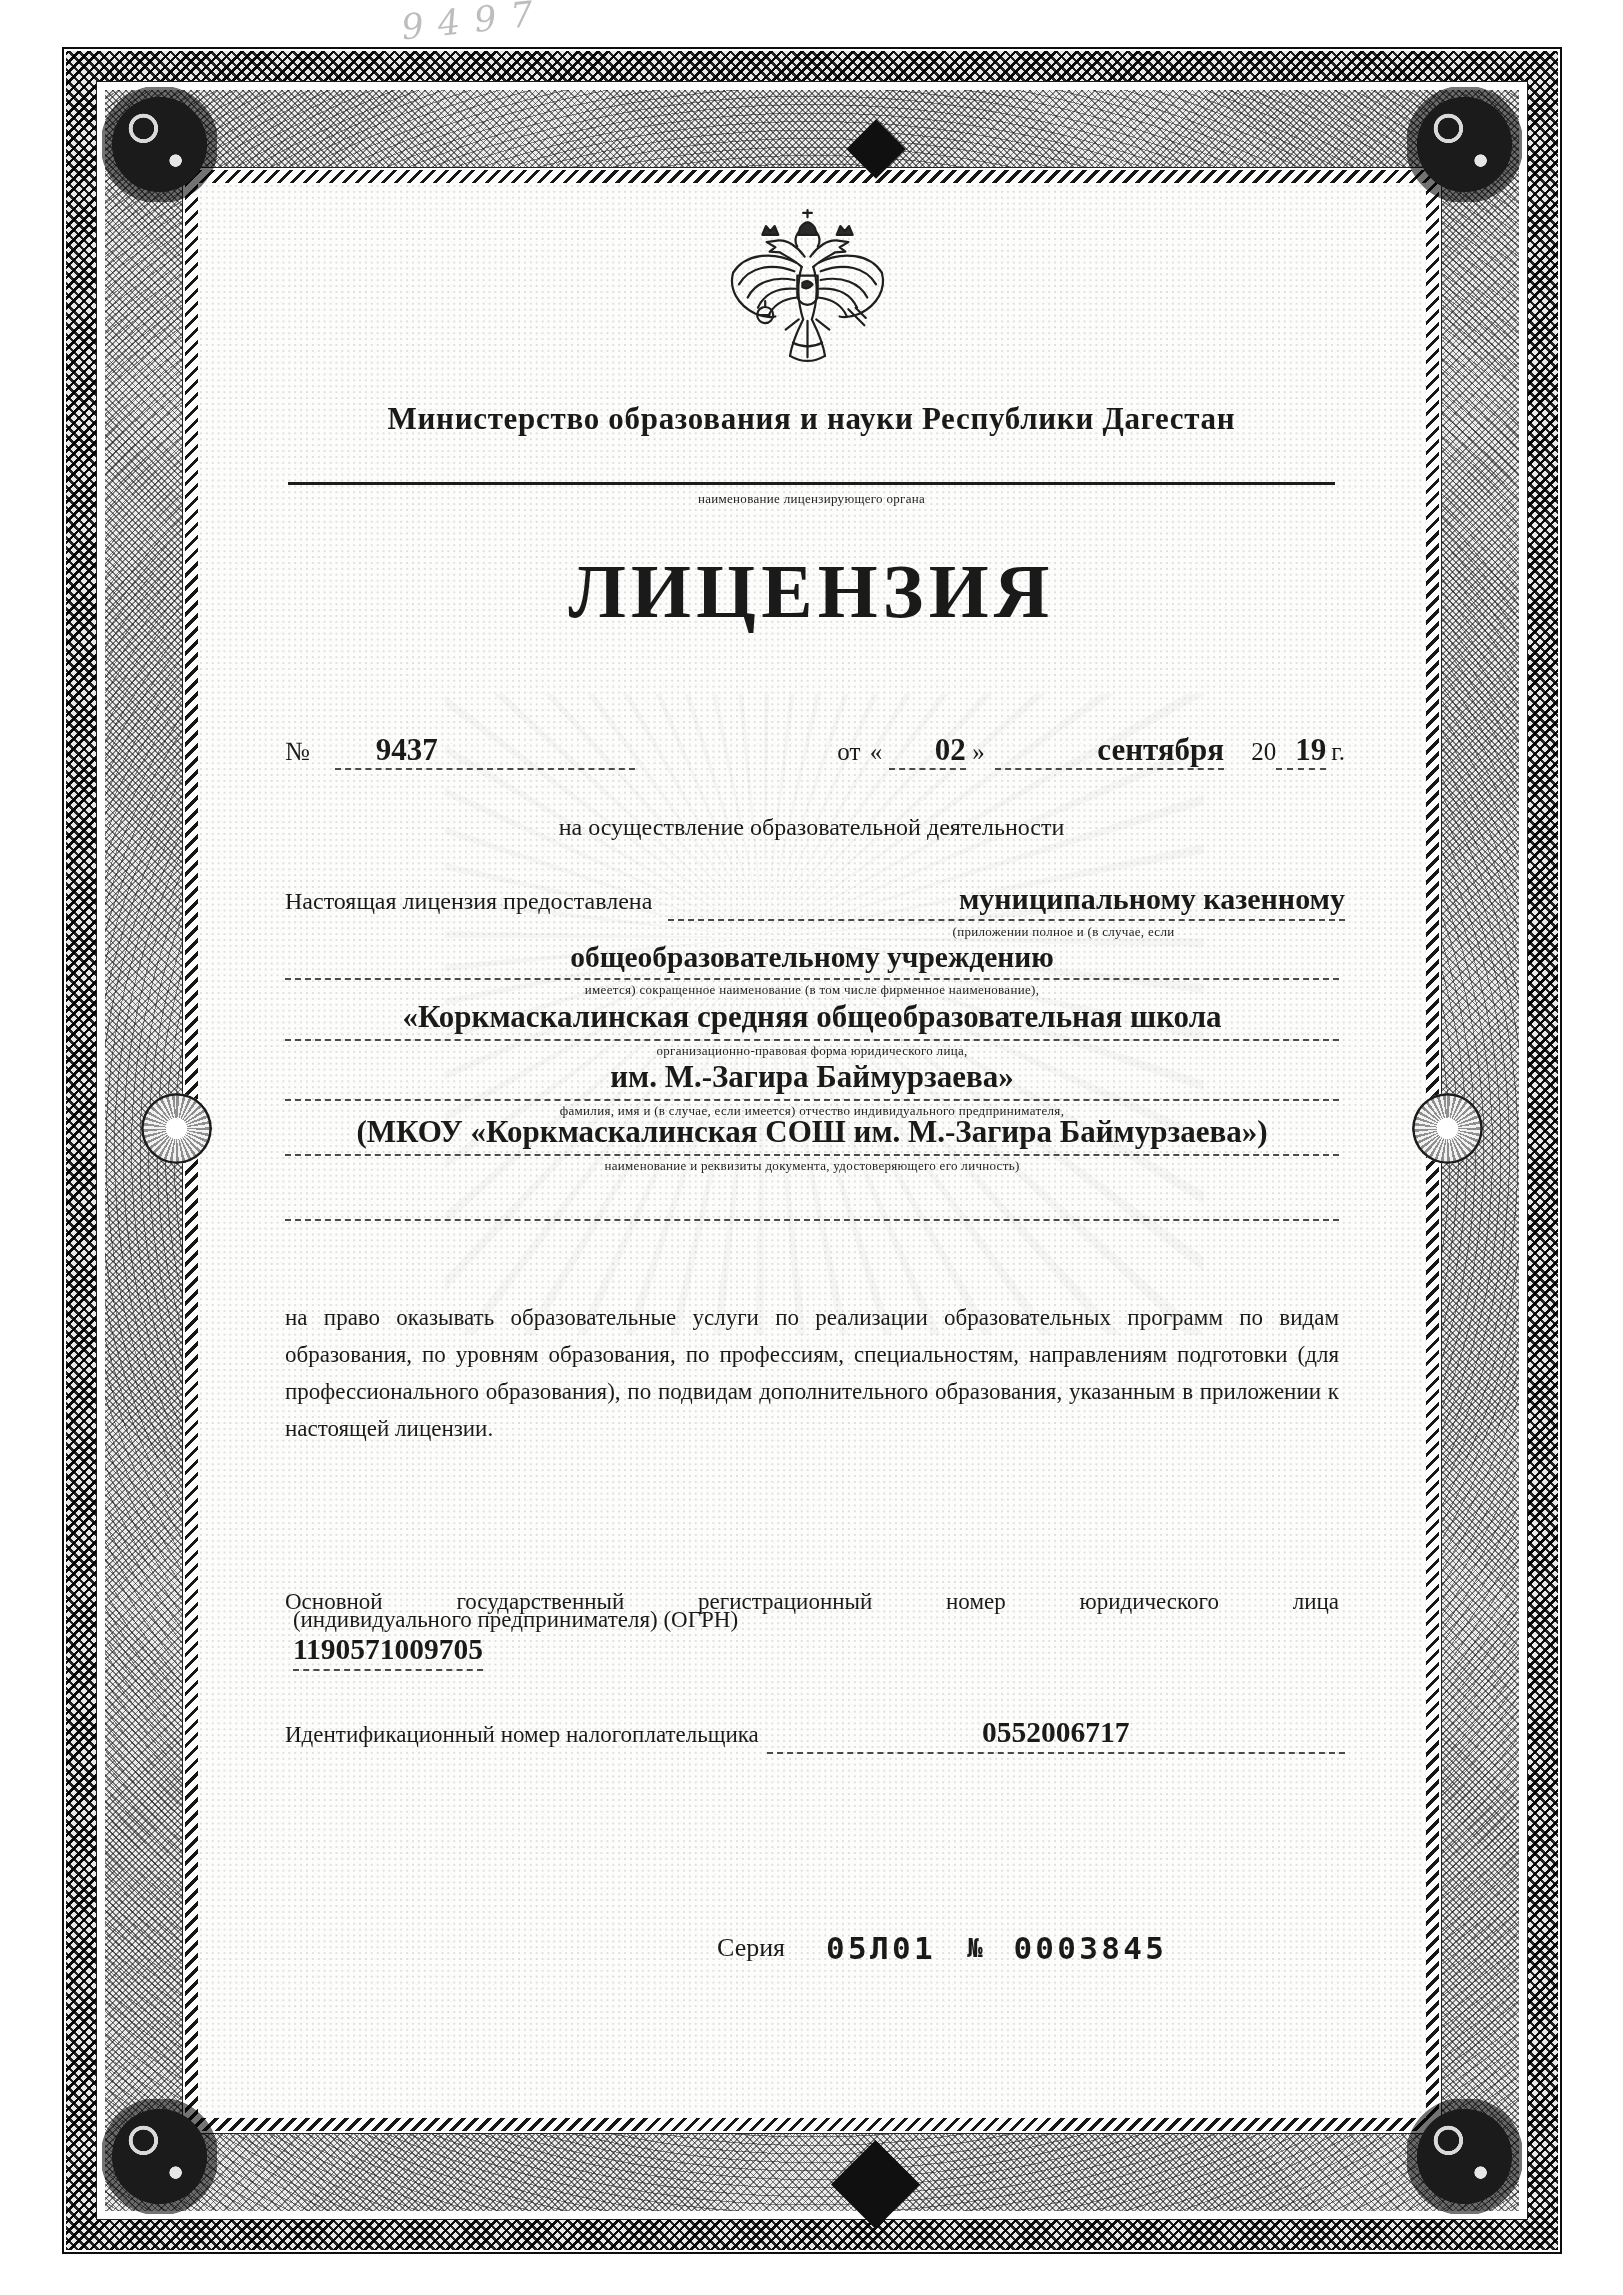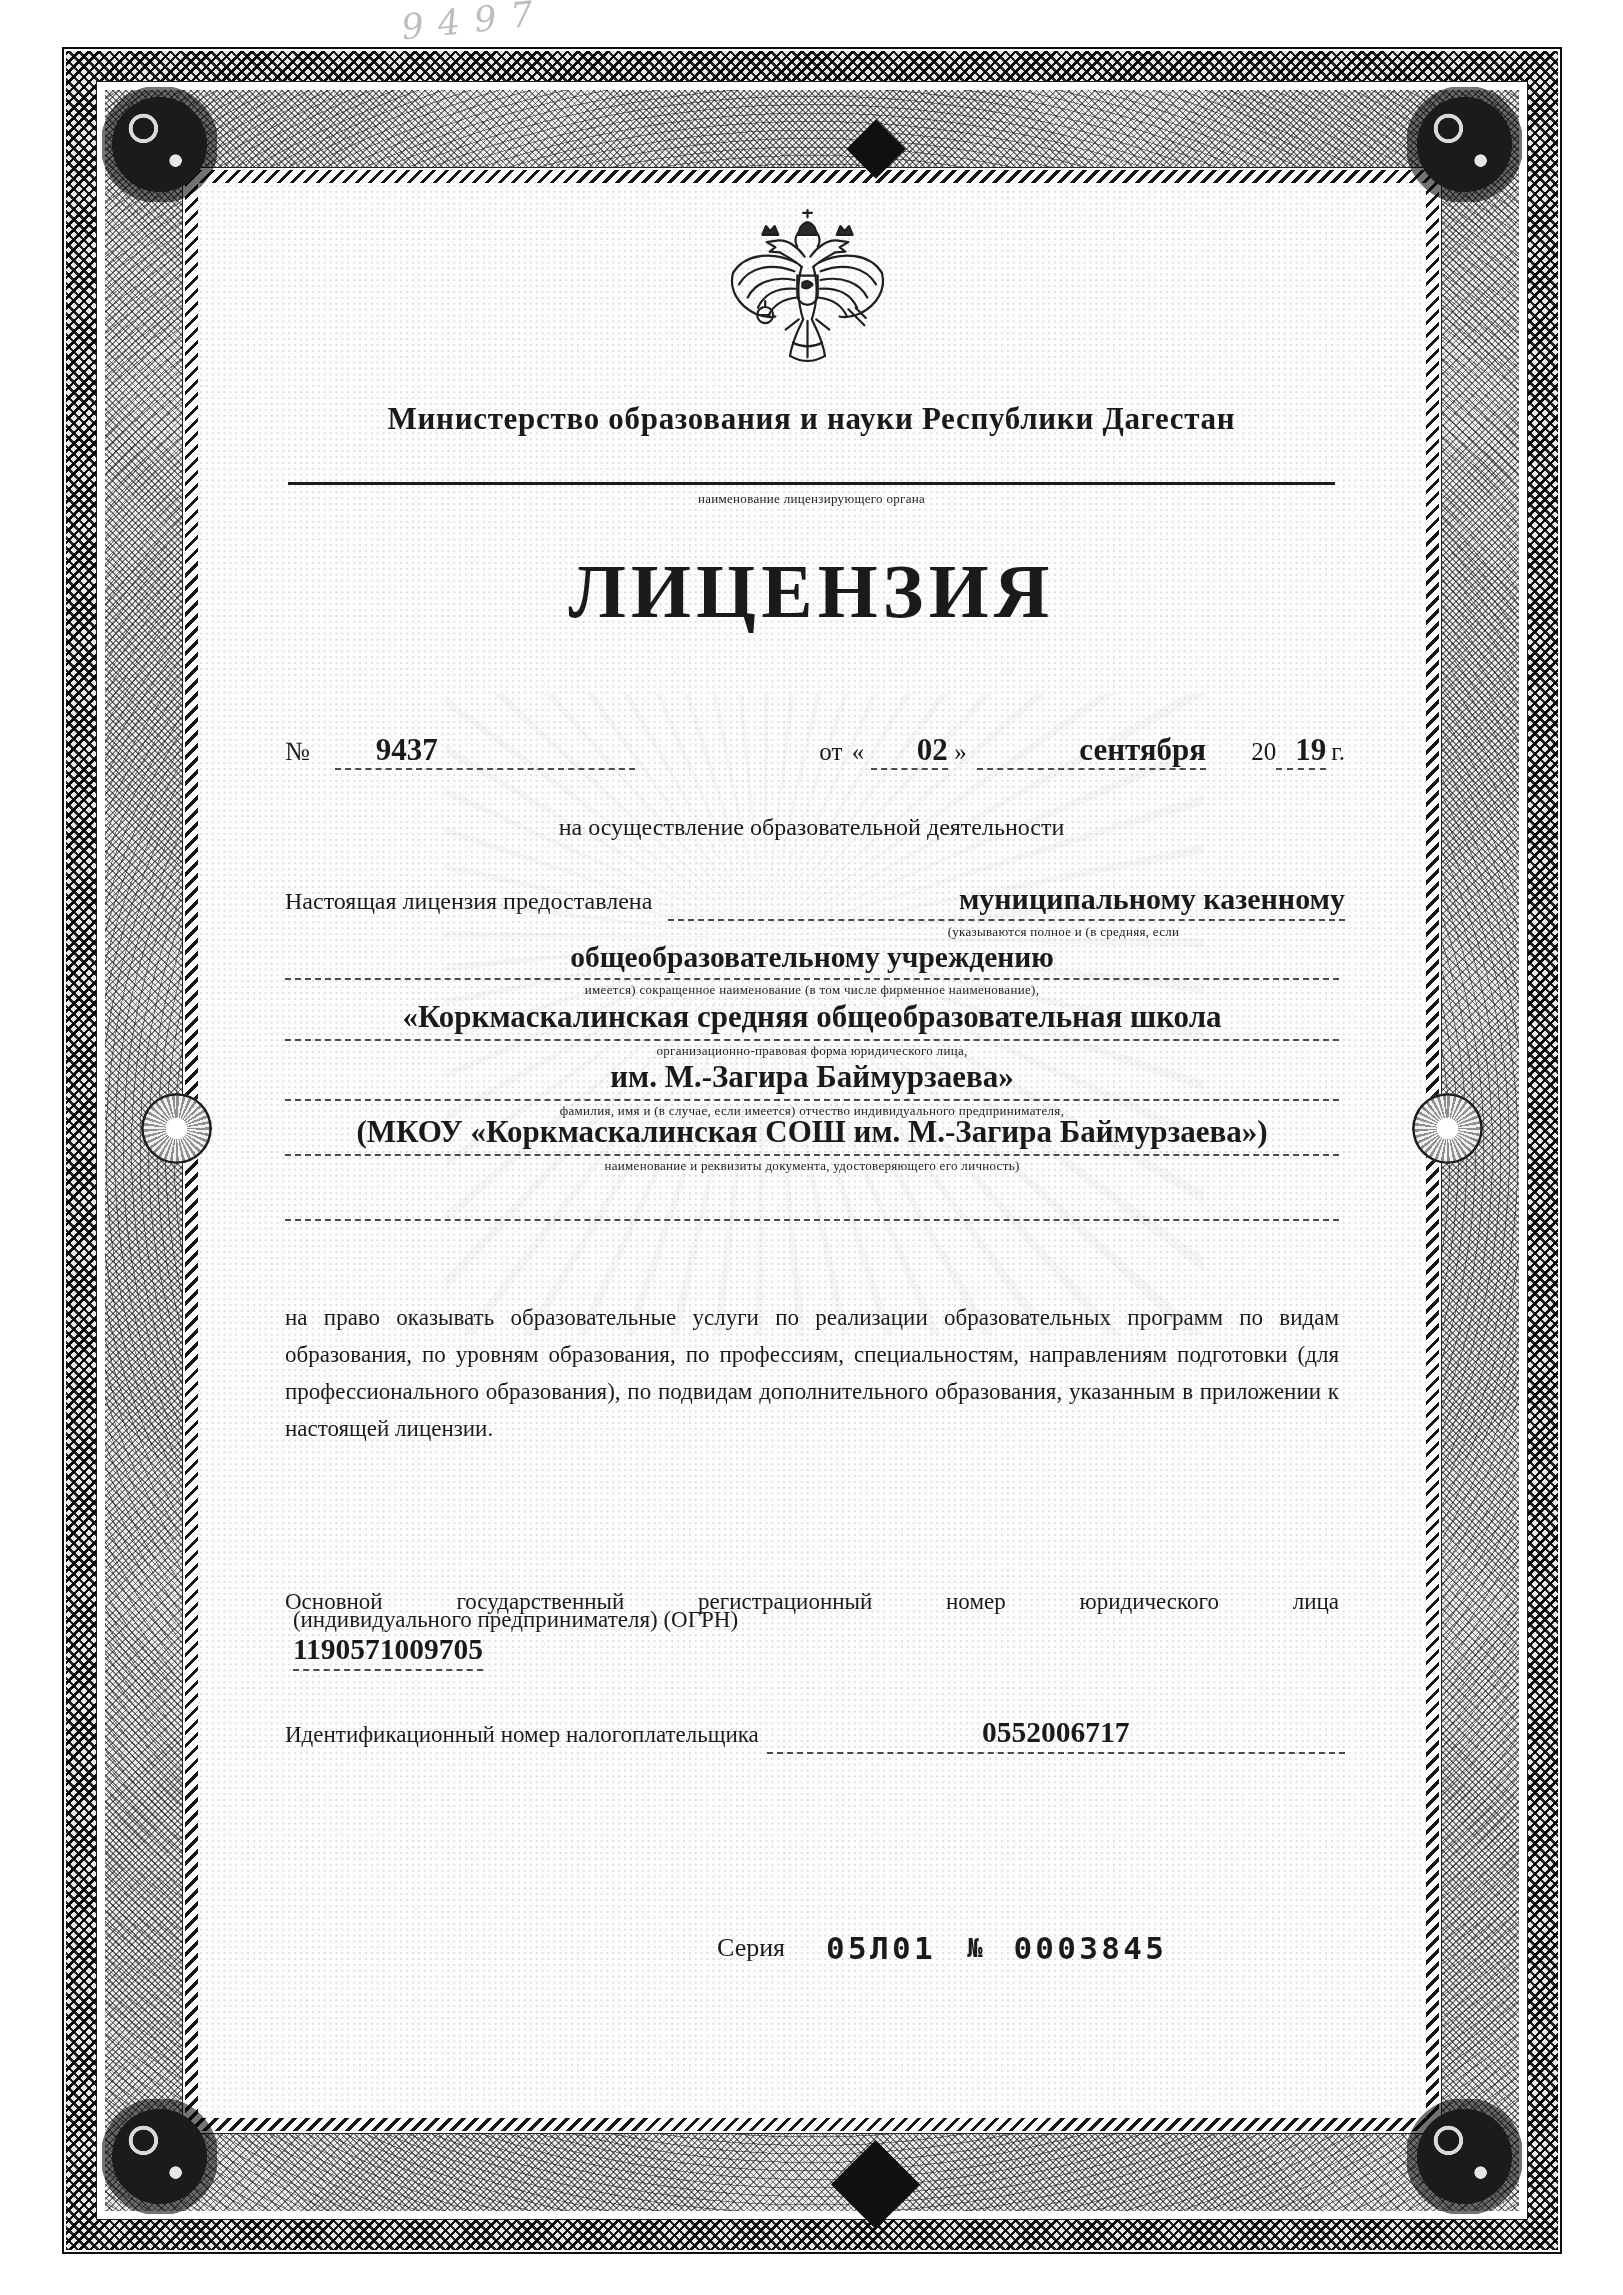--- a/index.html
+++ b/index.html
@@ -104,21 +104,21 @@
 
   .num-row{top:732px; left:285px; width:1060px; display:flex; align-items:baseline;}
   .no-sign{font-size:26px;}
   .num-line{display:inline-block; min-width:259px; margin-left:25px; border-bottom:2px dashed #4a4a4a;
             text-align:left; padding-left:41px; font-size:31px; font-weight:bold;}
   .date-group{display:flex; align-items:baseline; margin-left:auto; font-size:25px;}
   .date-group .fill{font-weight:bold; font-size:31px; border-bottom:2px dashed #4a4a4a; text-align:right;font-family:Liberation Serif, serif;}
   .d-day{min-width:77px; margin:0 6.5px;}
   .d-month{min-width:229px; margin-left:10.5px;}
   .d-year{min-width:50px;}
-  .d-20{margin-left:45px;}
+  .d-20{margin-left:27px;}
   .d-g{margin-left:5.2px;}
 
   .subtitle{top:814px; font-size:24px;}
 
   .grant-row{top:882px; left:285px; width:1060px; display:flex; align-items:baseline;}
   .grant-label{font-size:24px; white-space:nowrap;}
   .grant-value{flex:1; margin-left:15.7px; border-bottom:2px dashed #4a4a4a; text-align:right;
                font-size:30px; font-weight:bold; padding-bottom:2.6px;}
   .cap-grant1{top:924px; left:808px; width:511px; text-align:center;}
 
@@ -245,21 +245,21 @@
         <span class="d-g">г.</span>
       </span>
     </div>
 
     <div class="abs center subtitle">на осуществление образовательной деятельности</div>
 
     <div class="abs grant-row">
       <span class="grant-label">Настоящая лицензия предоставлена</span>
       <span class="grant-value">муниципальному казенному</span>
     </div>
-    <div class="abs caption cap-grant1">(указываются полное и (в средняя, если</div>
+    <div class="abs caption cap-grant1">(приложении полное и (в случае, если</div>
 
     <div class="abs field f2">
       <span class="val">общеобразовательному учреждению</span>
       <span class="cap caption">имеется) сокращенное наименование (в том числе фирменное наименование),</span>
     </div>
     <div class="abs field f3">
       <span class="val">«Коркмаскалинская средняя общеобразовательная школа</span>
       <span class="cap caption">организационно-правовая форма юридического лица,</span>
     </div>
     <div class="abs field f4">

